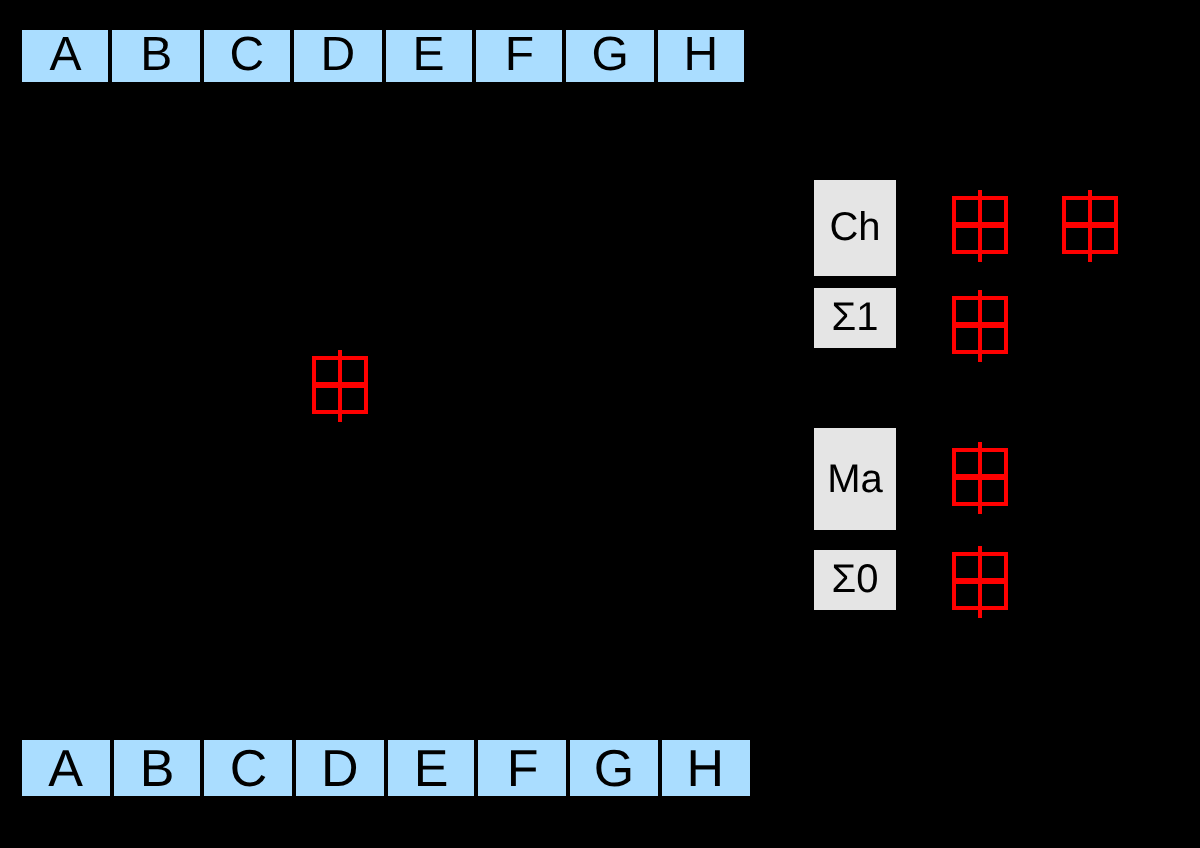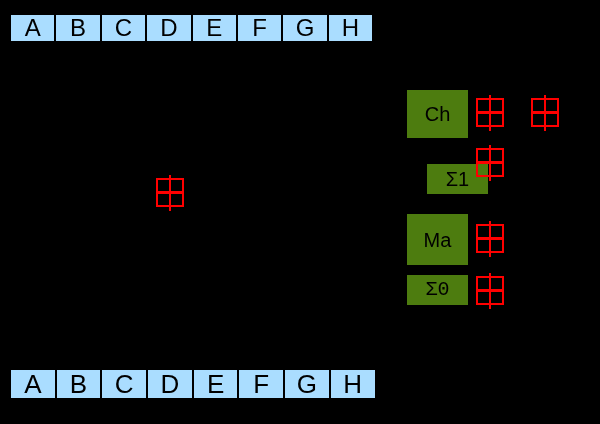--- a/index.html
+++ b/index.html
@@ -36,33 +36,33 @@
   }
   .row-top { left: 10px; top: 14px; }
   .row-top .reg-cell { width: 45.4px; height: 28px; font-size: 24px; }
   .row-bottom { left: 10px; top: 369px; }
   .row-bottom .reg-cell { width: 45.7px; height: 30px; font-size: 26px; }
 
   
   .fn-box {
     position: absolute;
     left: 407px;
-    width: 61px;
-    background: #4d7c0f;
+    width: 41px;
+    background: #e5e5e5;
     color: #000000;
     display: flex;
     align-items: center;
     justify-content: center;
     font-size: 20px;
     line-height: 1;
   }
   .fn-ch { top: 90px;  height: 48px; }
-  .fn-s1 { top: 164px; height: 30px; margin-left: 20px; }
+  .fn-s1 { top: 144px; height: 30px; }
   .fn-ma { top: 214px; height: 51px; text-align: center; }
-  .fn-s0 { top: 275px; height: 30px; font-family: Liberation Mono, monospace; }
+  .fn-s0 { top: 275px; height: 30px; }
 
   
   .adder {
     position: absolute;
     width: 28px;
     height: 29px;
     box-sizing: border-box;
     border: 2.5px solid #ff0000;
   }
   .adder::before {

